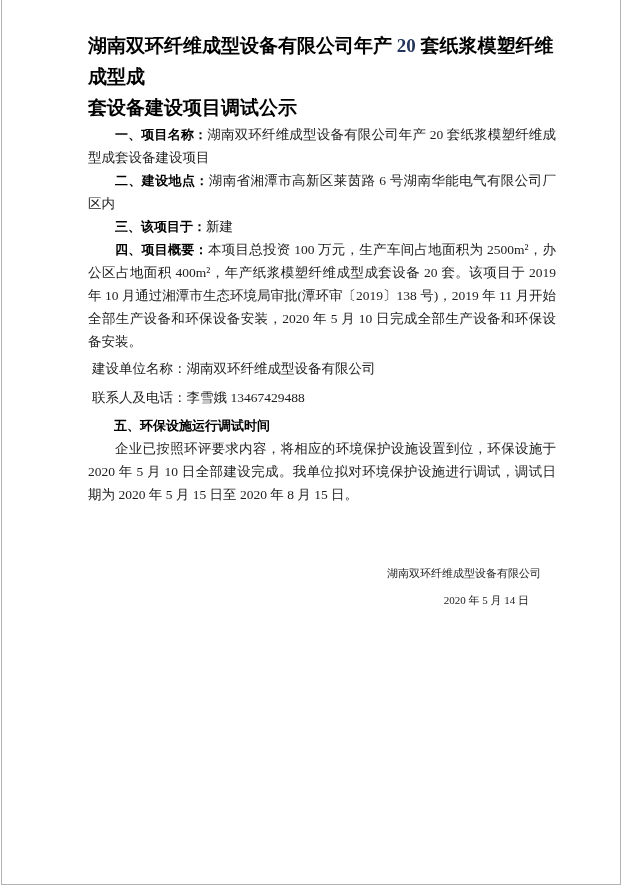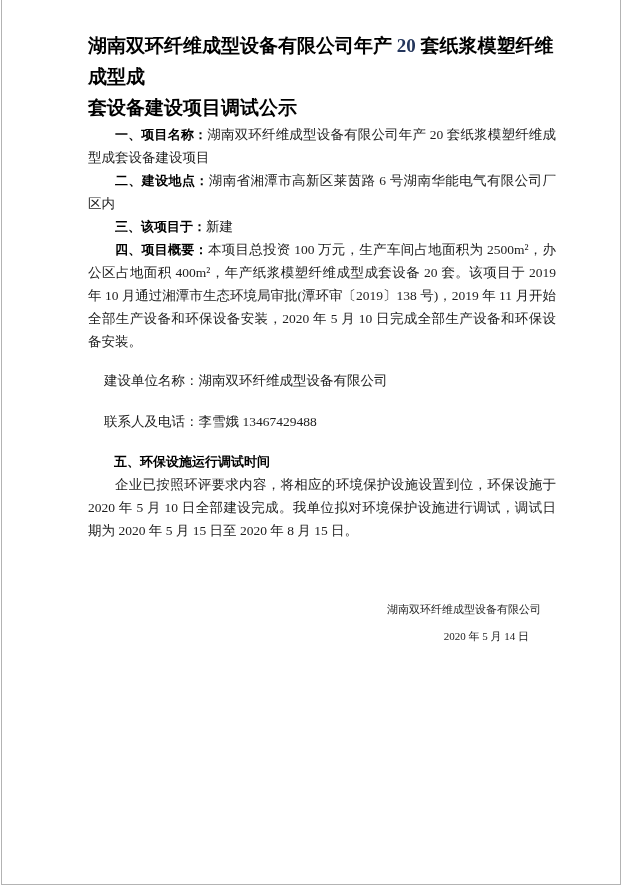--- a/index.html
+++ b/index.html
@@ -47,21 +47,21 @@
     font-family: "Liberation Sans", "DejaVu Sans", sans-serif;
     font-size: 13px;
   }
   p.heading {
     margin: 0;
     text-indent: 2em;
   }
   .gap-before { margin-top: 14px; }
   .small-gap-before { margin-top: 5px; }
   .contact-block p {
-    margin: 16px;
+    margin: 4px;
     line-height: 24.5px;
     text-indent: 0;
   }
   .signature {
     margin-top: 54px;
     text-align: right;
     line-height: 27px;
     font-size: 11px;
   }
   .signature .company { padding-right: 15px; }

